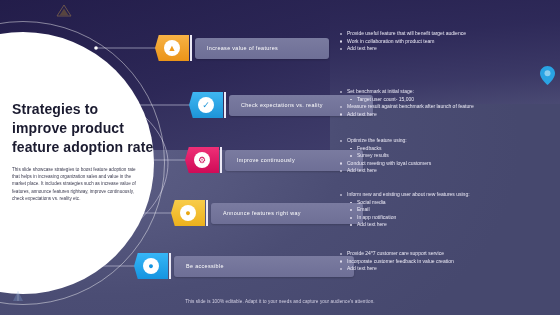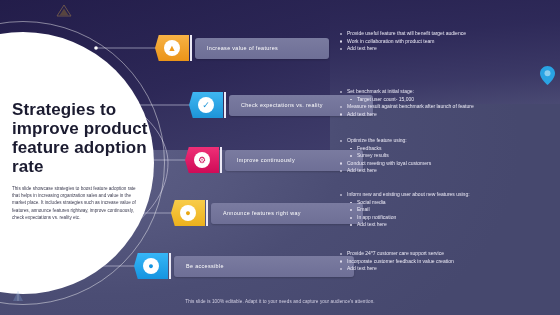--- a/index.html
+++ b/index.html
@@ -33,21 +33,21 @@
   }
   .circle-ring{
     position:absolute;left:-119px;top:21px;width:284px;height:284px;
     border-radius:50%;border:1px solid rgba(255,255,255,.45);
     box-sizing:border-box;
   }
   .panel{
     position:absolute;left:8px;top:100px;width:150px;
   }
   .title{
-    font-size:17px;line-height:19px;font-weight:bold;color:#1b1b30;
+    font-size:14px;line-height:19px;font-weight:bold;color:#1b1b30;
     letter-spacing:.1px;margin:0 0 9px 4px;width:142px;
   }
   .desc{
     font-size:4.6px;line-height:7.2px;color:#3c3c50;margin:0 0 0 4px;width:128px;
     text-align:left;
   }
   
   .arc{position:absolute;left:0;top:0;width:560px;height:315px;pointer-events:none;}
   
   .row{position:absolute;height:26px;display:flex;align-items:center;}

